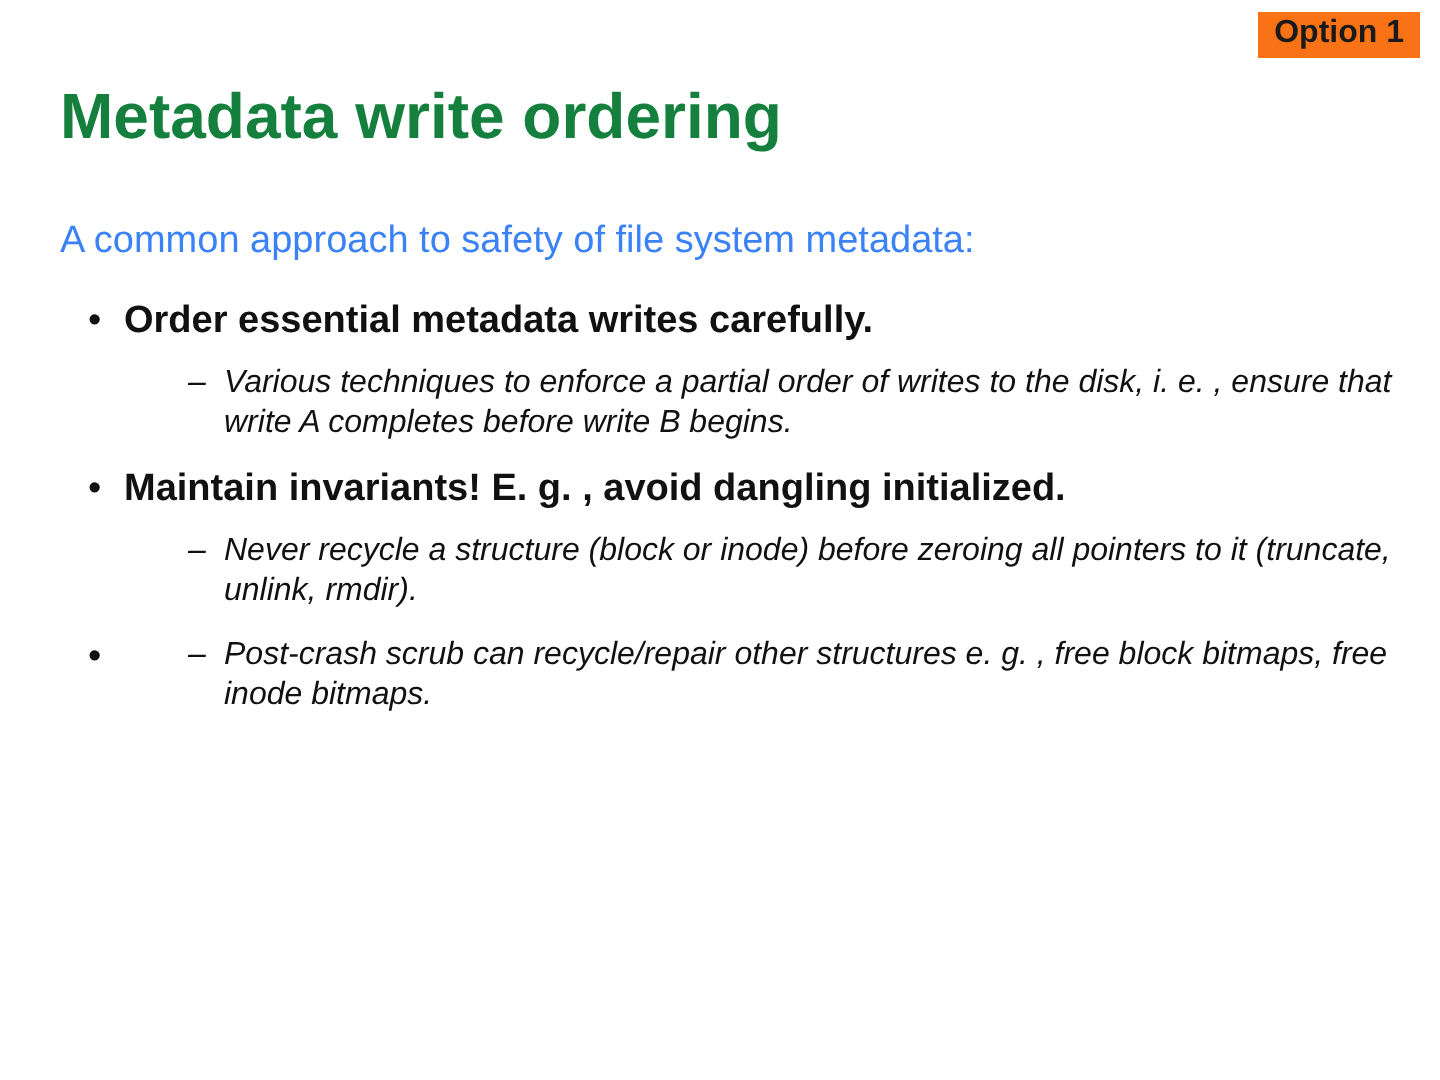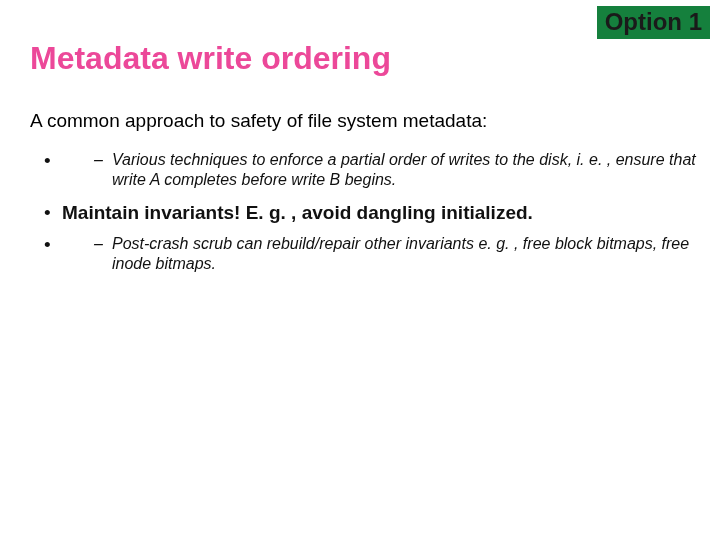--- a/index.html
+++ b/index.html
@@ -9,44 +9,44 @@
     background: #fff;
     font-family: Arial, Helvetica, sans-serif;
     color: #000;
     position: relative;
     overflow: hidden;
   }
   .badge {
     position: absolute;
     top: 6px;
     right: 10px;
-    background: #15803d;
+    background: #f97316;
     padding: 2px 8px 3px 8px;
-    font-size: 24px;
+    font-size: 16px;
     font-weight: bold;
     color: #1a1a1a;
   }
   .title {
     position: absolute;
     top: 40px;
     left: 30px;
     font-size: 32px;
     font-weight: bold;
-    color: #ec4899;
+    color: #15803d;
     letter-spacing: 0px;
   }
   .content {
     position: absolute;
     top: 110px;
     left: 30px;
     right: 20px;
   }
   .intro {
     font-size: 19px;
-    color: #000000;
+    color: #3b82f6;
     margin-bottom: 18px;
   }
   ul.top {
     list-style: none;
     padding-left: 14px;
   }
   ul.top > li {
     font-size: 19px;
     color: #111;
     margin-bottom: 10px;
@@ -87,28 +87,30 @@
 </head>
 <body>
 
 <div class="badge">Option 1</div>
 <div class="title">Metadata write ordering</div>
 
 <div class="content">
   <div class="intro">A common approach to safety of file system metadata:</div>
   <ul class="top">
     <li>
+      <span class="label bold">Order essential metadata writes carefully.</span>
       <ul class="sub">
         <li>Various techniques to enforce a partial order of writes to the disk, i. e. , ensure that write A completes before write B begins.</li>
       </ul>
     </li>
     <li>
       <span class="label bold">Maintain invariants!  E. g. , avoid dangling initialized.</span>
       <ul class="sub">
+        <li>Never recycle a structure (block or inode) before zeroing all pointers to it (truncate, unlink, rmdir).</li>
       </ul>
     </li>
     <li>
       <ul class="sub">
-        <li>Post-crash scrub can rebuild/repair other invariants e. g. , free block bitmaps, free inode bitmaps.</li>
+        <li>Post-crash scrub can recycle/repair other structures e. g. , free block bitmaps, free inode bitmaps.</li>
       </ul>
     </li>
   </ul>
 </div>
 
 </body></html>

